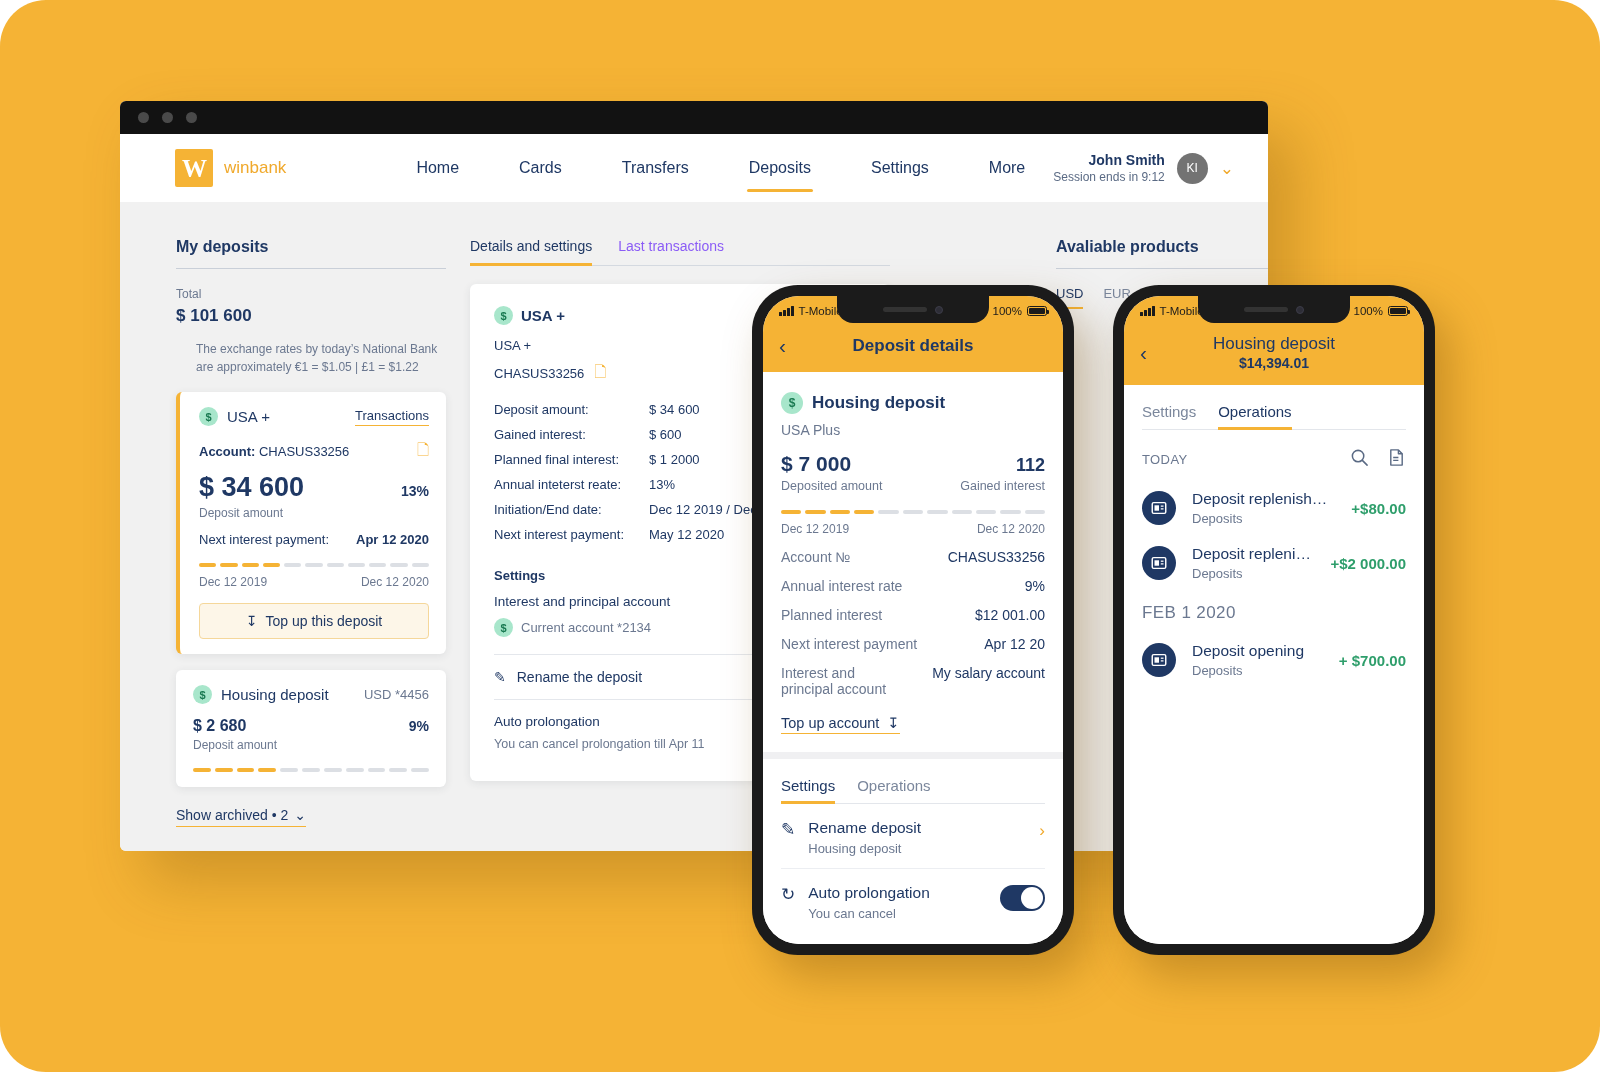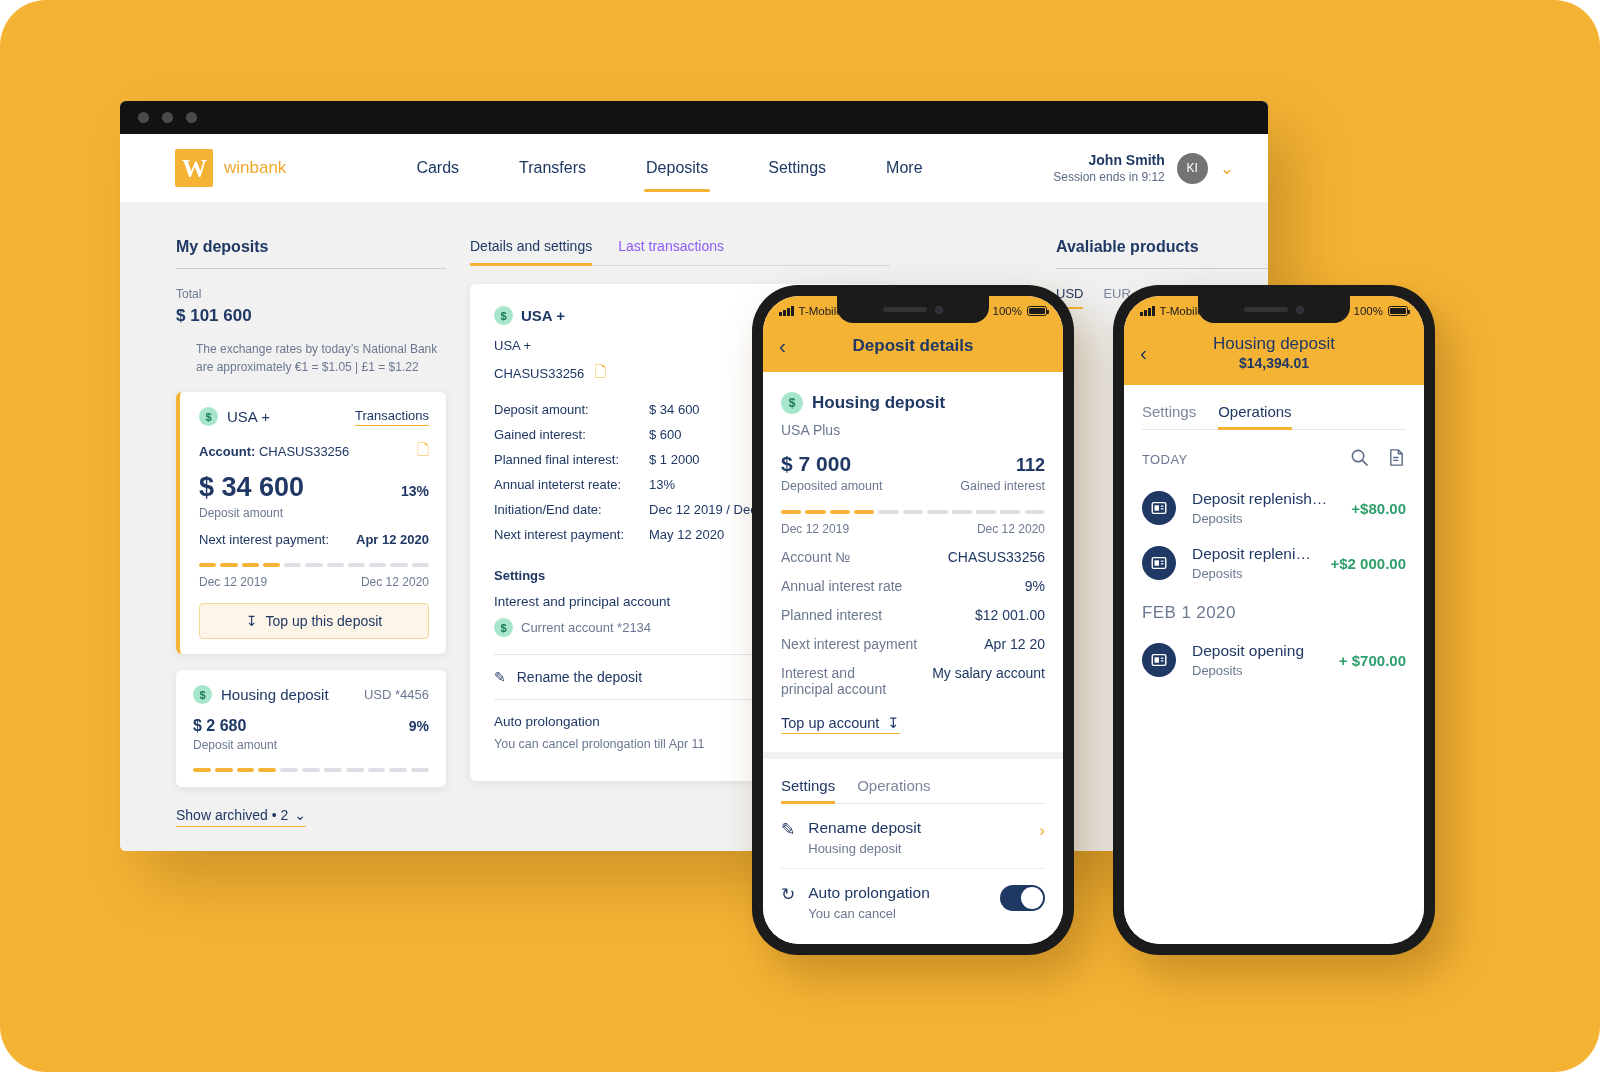--- a/index.html
+++ b/index.html
@@ -250,20 +250,21 @@
       <span class="tl-dot"></span>
     </div>
 
     <div id="navbar">
       <div class="logo-wrap">
         <div class="logo-mark">W</div>
         <div class="logo-text">winbank</div>
       </div>
 
       <div id="mainnav">
+        <div class="nav-item">Home</div>
         <div class="nav-item">Cards</div>
         <div class="nav-item">Transfers</div>
         <div class="nav-item active">Deposits</div>
         <div class="nav-item">Settings</div>
         <div class="nav-item">More</div>
       </div>
 
       <div id="userbox">
         <div class="user-text">
           <div class="user-name">John Smith</div>

